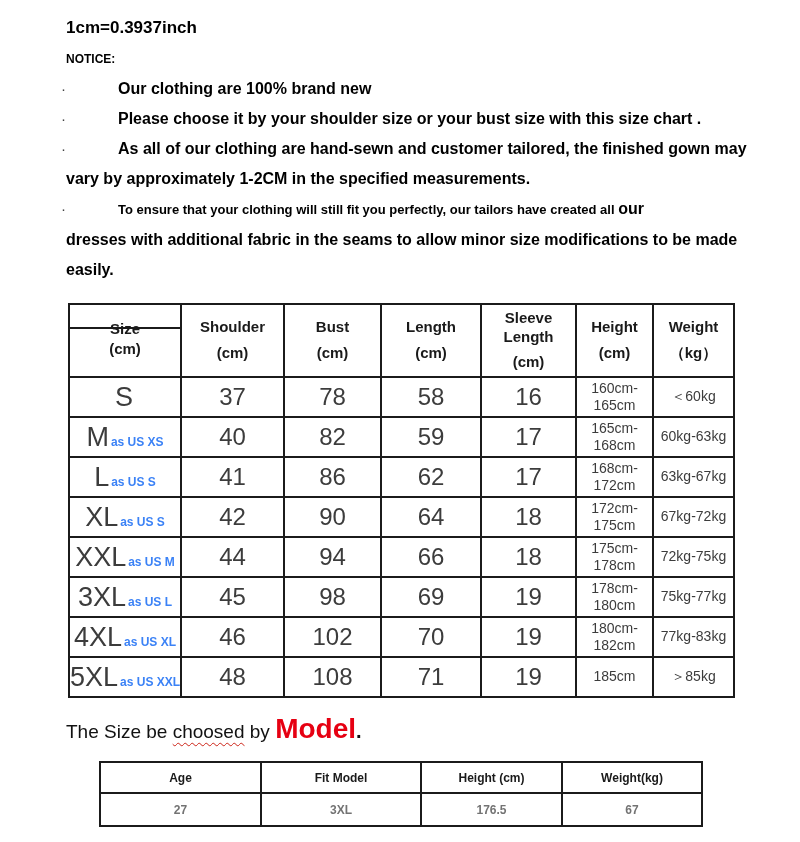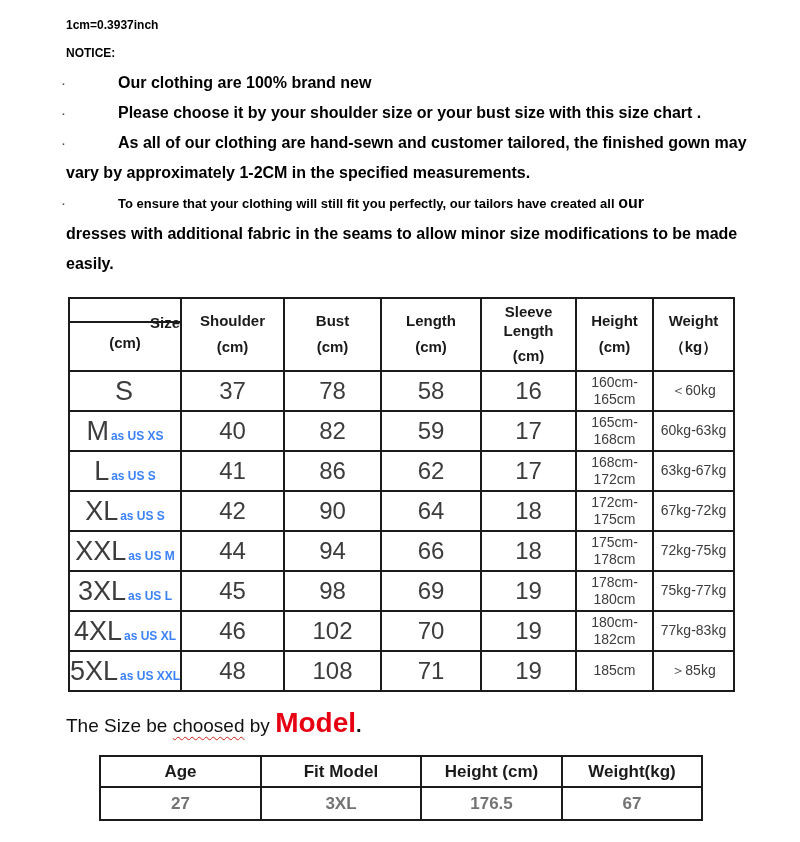--- a/index.html
+++ b/index.html
@@ -5,21 +5,21 @@
   * { box-sizing: border-box; }
   html, body { margin: 0; padding: 0; }
   body {
     width: 800px; height: 842px;
     background: #ffffff;
     font-family: "Liberation Sans", sans-serif;
     color: #000;
     padding: 12px 50px 0 66px;
     overflow: hidden;
   }
-  .conv-note { font-size: 12px; font-weight: bold; margin: 6px 0 14px 0; }
+  .conv-note { font-size: 17px; font-weight: bold; margin: 6px 0 14px 0; }
   .notice-title { font-size: 12px; font-weight: bold; margin: 0 0 8px 0; }
 
   .notice-item {
     position: relative;
     font-size: 16px; font-weight: bold;
     line-height: 30px;
     margin: 0; padding: 0;
     text-indent: 52px;
     width: 692px;
   }
@@ -52,21 +52,20 @@
     height: 73px;
     font-size: 15px; font-weight: bold; color: #1a1a1a;
     line-height: 1.25;
   }
   .th-label { margin-bottom: 7px; padding: 0 6px; }
   .th-unit  { }
   th.th-size { padding: 0; }
   .th-size-top {
     height: 16px; line-height: 32px;
     border-bottom: 2px solid #1b1b1b;
-    text-align: right;
   }
   .th-size-bottom { height: 39px; line-height: 39px; }
 
   table.size-table tbody td { height: 40px; color: #3c3c3c; }
   td.c-num { font-size: 24px; }
   td.c-small { font-size: 14px; line-height: 1.25; padding: 0 2px; }
   td.c-size { overflow: visible; }
   .size-wrap {
     display: inline-flex; align-items: center; justify-content: center;
     white-space: nowrap;
@@ -97,21 +96,21 @@
 
   table.model-table {
     border-collapse: collapse;
     table-layout: fixed;
     width: 602px;
     margin: 12px 0 0 33px;
   }
   table.model-table th, table.model-table td {
     border: 2px solid #1b1b1b;
     text-align: center; vertical-align: middle;
-    font-size: 17px; font-weight: bold;
+    font-size: 12px; font-weight: bold;
   }
   table.model-table th { height: 31px; color: #1a1a1a; }
   table.model-table td { height: 33px; color: #737373; }
 </style>
 </head>
 <body>
 
 <div class="conv-note">1cm=0.3937inch</div>
 <div class="notice-title">NOTICE:</div>
 

